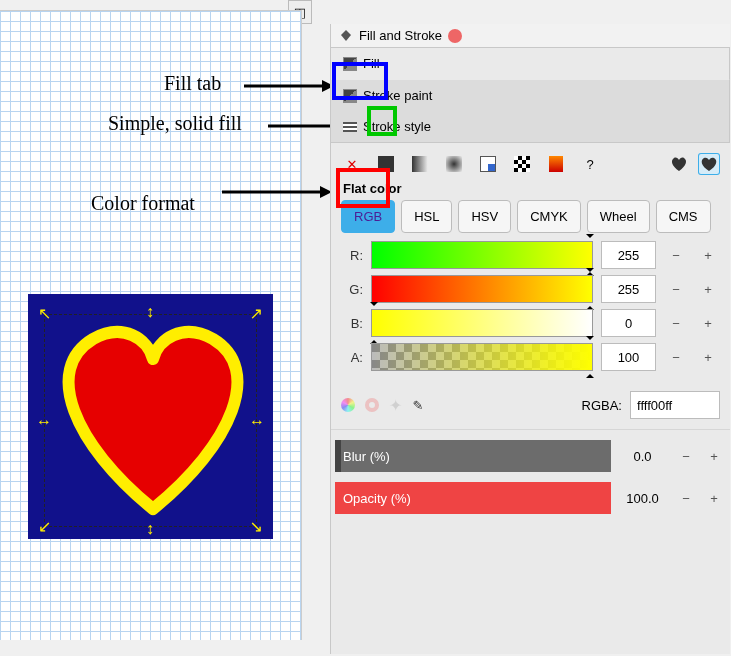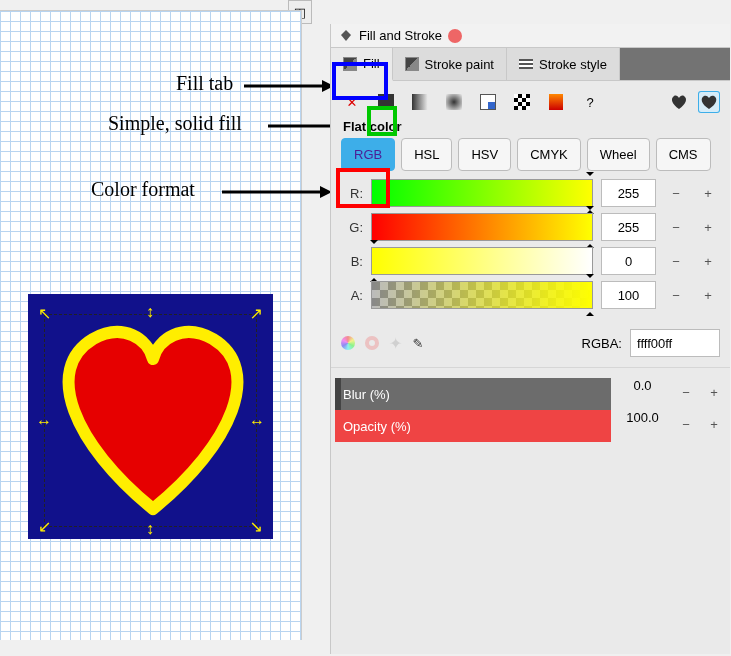--- a/index.html
+++ b/index.html
@@ -15,21 +15,21 @@
   .sel-handle { position:absolute; color:#ffee00; font-size:16px; line-height:1; user-select:none; }
   .heart-svg { position:absolute; left:25px; top:20px; }
 
   
   .anno { position:absolute; font-size:20px; font-family: serif; color:#000; }
 
   
   .panel { position:absolute; left:330px; top:24px; width:400px; height:630px; background:#eaeaea; border-left:1px solid #c8c8c8; }
   .titlebar { padding:4px 8px; border-bottom:1px solid #c8c8c8; display:flex; align-items:center; gap:6px; background:#f2f2f2;text-align:right;}
   .close-dot { width:14px; height:14px; border-radius:50%; background:#e66; display:inline-block; }
-  .tabrow { display:flex; border-bottom:1px solid #c8c8c8; background:#737373; }
+  .tabrow { display:flex; border-bottom:1px solid #c8c8c8; background:#ffffff;flex-direction:column; }
   .tab { padding:8px 12px; display:flex; align-items:center; gap:6px; border-right:1px solid #c8c8c8; cursor:pointer; background:#dcdcdc;}
   .tab.active { background:#eaeaea; border-bottom:2px solid #eaeaea; margin-bottom:-1px;}
   .swatch { width:14px; height:14px; background:linear-gradient(135deg,#444 0 50%,#888 50% 100%); display:inline-block; border:1px solid #888;}
   .rule-swatch { width:14px; height:10px; display:inline-block; background:repeating-linear-gradient(#555 0 2px,#fff 2px 4px);}
   .paintrow { display:flex; align-items:center; gap:12px; padding:10px 10px 6px 10px;}
   .paint-btn { width:22px; height:22px; display:flex; align-items:center; justify-content:center; cursor:pointer;}
   .paint-right { margin-left:auto; display:flex; gap:8px; }
   .paint-btn.selected-btn { box-shadow:0 0 0 1px #3daee9 inset; border-radius:3px; background:#d6ecf8;}
   .section-label { font-weight:bold; padding:0 12px 4px 12px; }
 
@@ -55,21 +55,21 @@
 
   .rgba-row { display:flex; align-items:center; justify-content:flex-end; gap:8px; padding:14px 10px 10px 10px;}
   .rgba-left { margin-right:auto; display:flex; gap:10px; color:#aaa; align-items:center;}
   .rgba-input { width:90px; height:28px; border:1px solid #bcbcbc; background:#fff; padding:0 6px; display:flex; align-items:center;}
 
   .blend-row { display:flex; align-items:center; justify-content:flex-end; gap:12px; padding:14px 12px; border-top:1px solid #d6d6d6; margin-top:6px;}
   .combo { border:1px solid #bcbcbc; border-radius:3px; background:#f6f6f6; padding:6px 28px 6px 12px; position:relative; min-width:110px;}
   .combo::after { content:"▾"; position:absolute; right:8px; top:6px; color:#555;}
 
   .bottom { padding:10px 4px 0 4px; border-top:1px solid #d6d6d6;}
-  .barrow { display:flex; align-items:flex-start; gap:4px; }
+  .barrow { display:flex; align-items:center; gap:4px; margin-bottom:10px;}
   .bar { flex:1; height:32px; color:#fff; display:flex; align-items:center; padding-left:8px; position:relative;}
   .bar.blur { background:#6c6c6c;}
   .bar.blur::after{content:"";position:absolute;left:0;top:0;bottom:0;width:6px;background:#444;}
   .bar.op { background:#ef4444;}
   .valbox { width:55px; text-align:center;}
   
   
   .hl { position:absolute; pointer-events:none; }
   .hl-blue { border:4px solid #0000ff; }
   .hl-green{ border:4px solid #00c800; }
@@ -95,23 +95,23 @@
     <span class="sel-handle" style="right:10px;top:12px">↗</span>
     <span class="sel-handle" style="left:10px;bottom:4px">↙</span>
     <span class="sel-handle" style="right:10px;bottom:4px">↘</span>
     <span class="sel-handle" style="left:118px;top:10px">↕</span>
     <span class="sel-handle" style="left:118px;bottom:2px">↕</span>
     <span class="sel-handle" style="left:8px;top:118px">↔</span>
     <span class="sel-handle" style="right:8px;top:118px">↔</span>
   </div>
 </div>
 
-<div class="anno" style="left:176px;top:72px">Fill tab</div>
+<div class="anno" style="left:164px;top:72px">Fill tab</div>
 <div class="anno" style="left:108px;top:112px">Simple, solid fill</div>
-<div class="anno" style="left:91px;top:178px">Color format</div>
+<div class="anno" style="left:91px;top:192px">Color format</div>
 <svg style="position:absolute;left:244px;top:80px" width="90" height="12">
     <line x1="0" y1="6" x2="78" y2="6" stroke="#000" stroke-width="3"></line>
     <polygon points="78,0 90,6 78,12"></polygon>
   </svg>
 <svg style="position:absolute;left:268px;top:120px" width="98" height="12">
     <line x1="0" y1="6" x2="86" y2="6" stroke="#000" stroke-width="3"></line>
     <polygon points="86,0 98,6 86,12"></polygon>
   </svg>
 <svg style="position:absolute;left:222px;top:186px" width="110" height="12">
     <line x1="0" y1="6" x2="98" y2="6" stroke="#000" stroke-width="3"></line>

